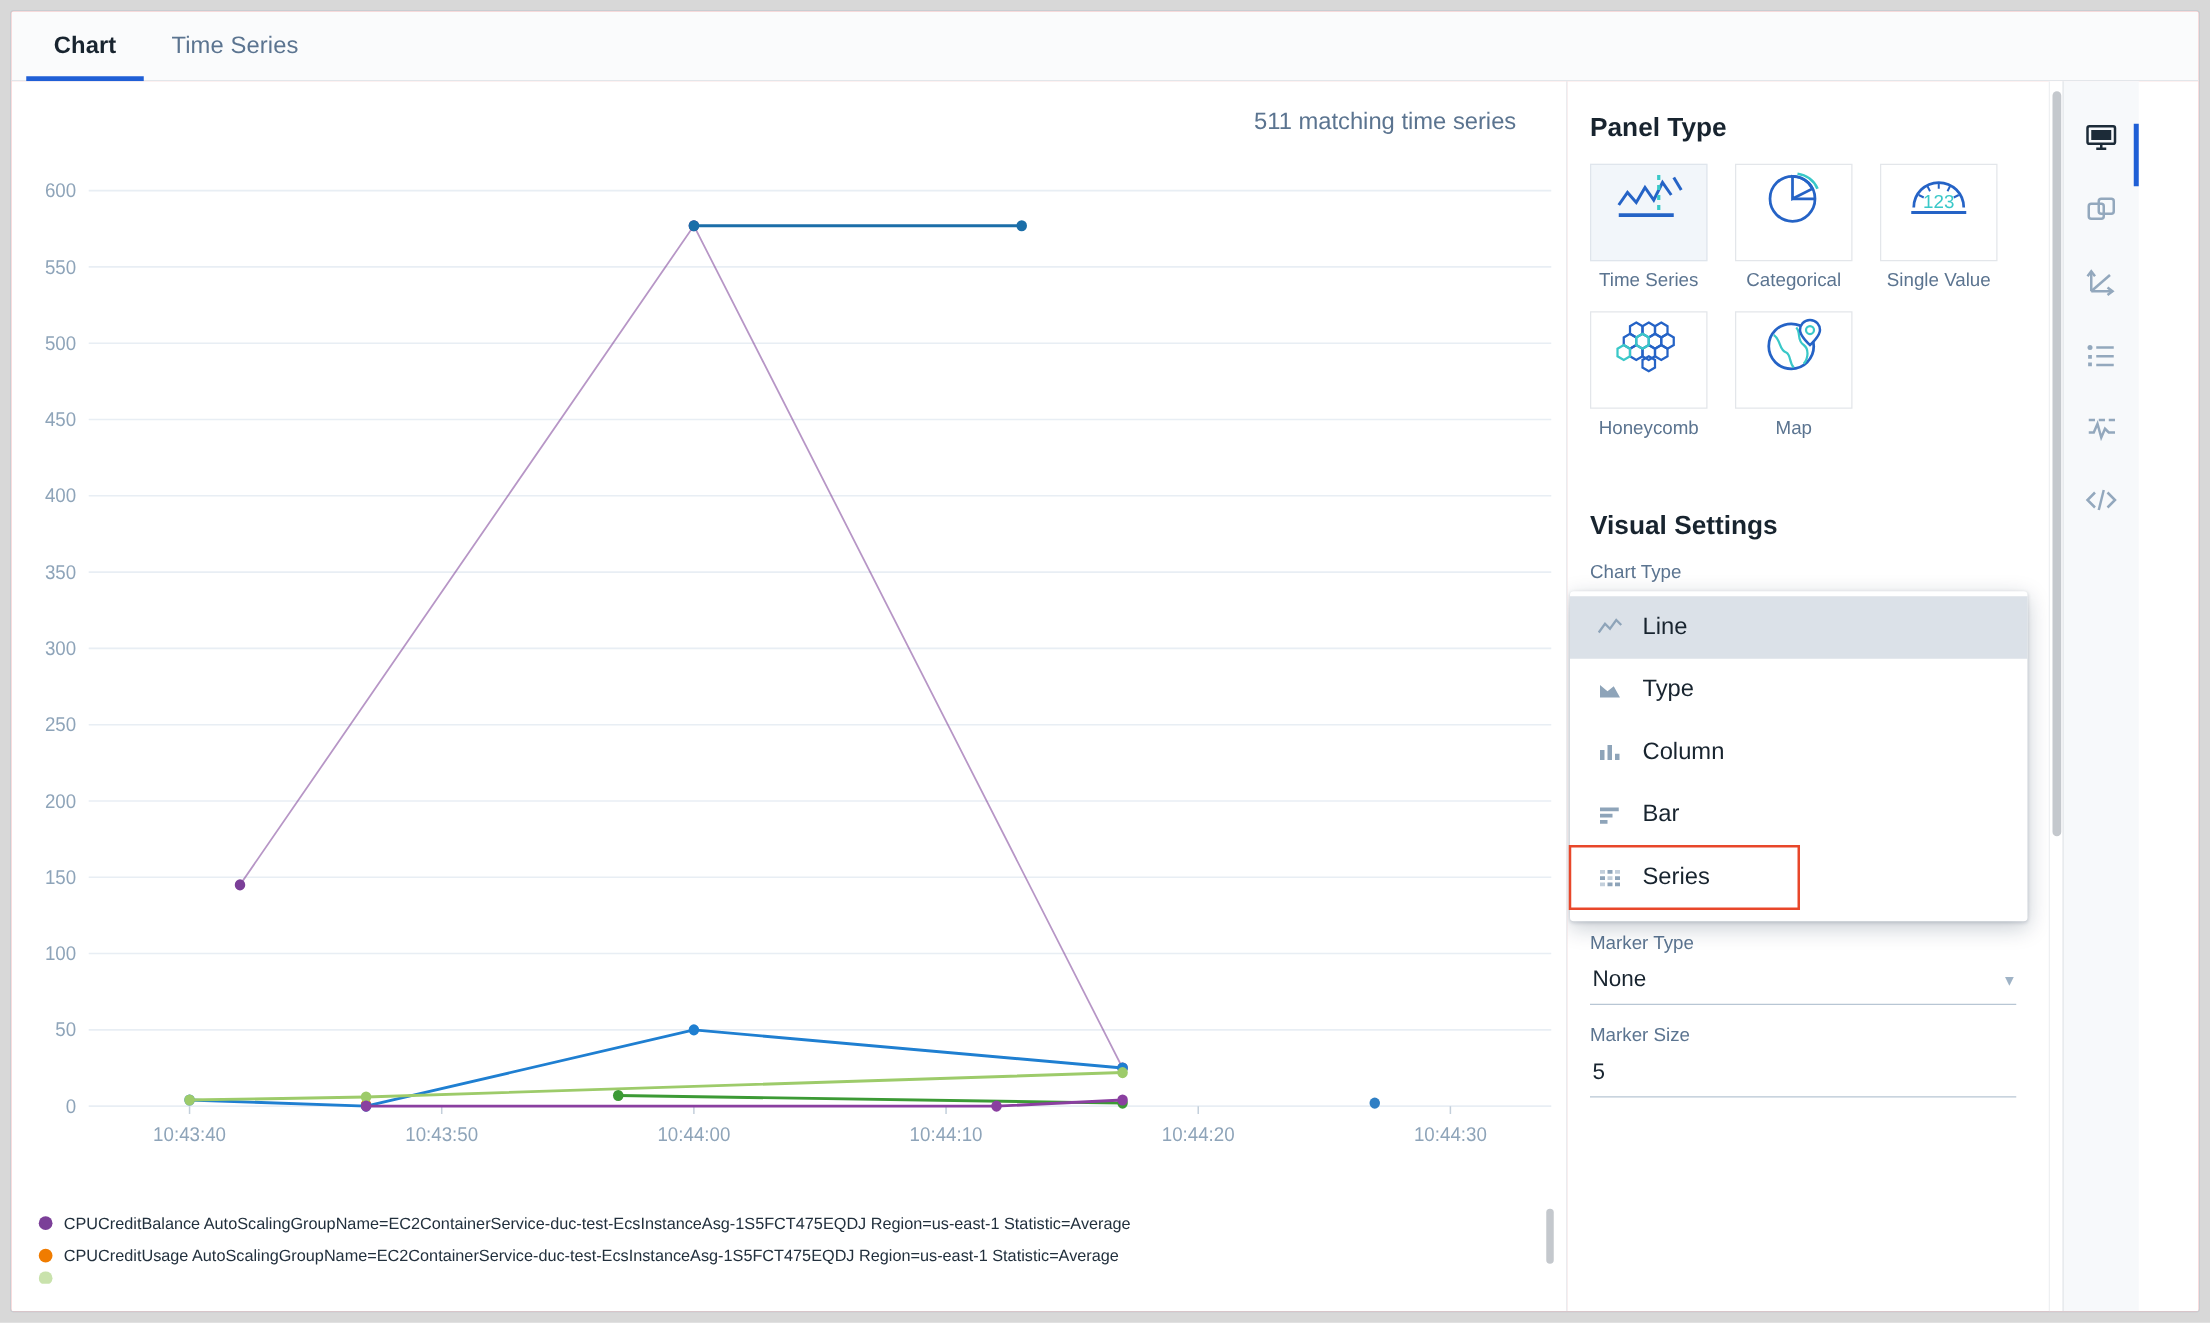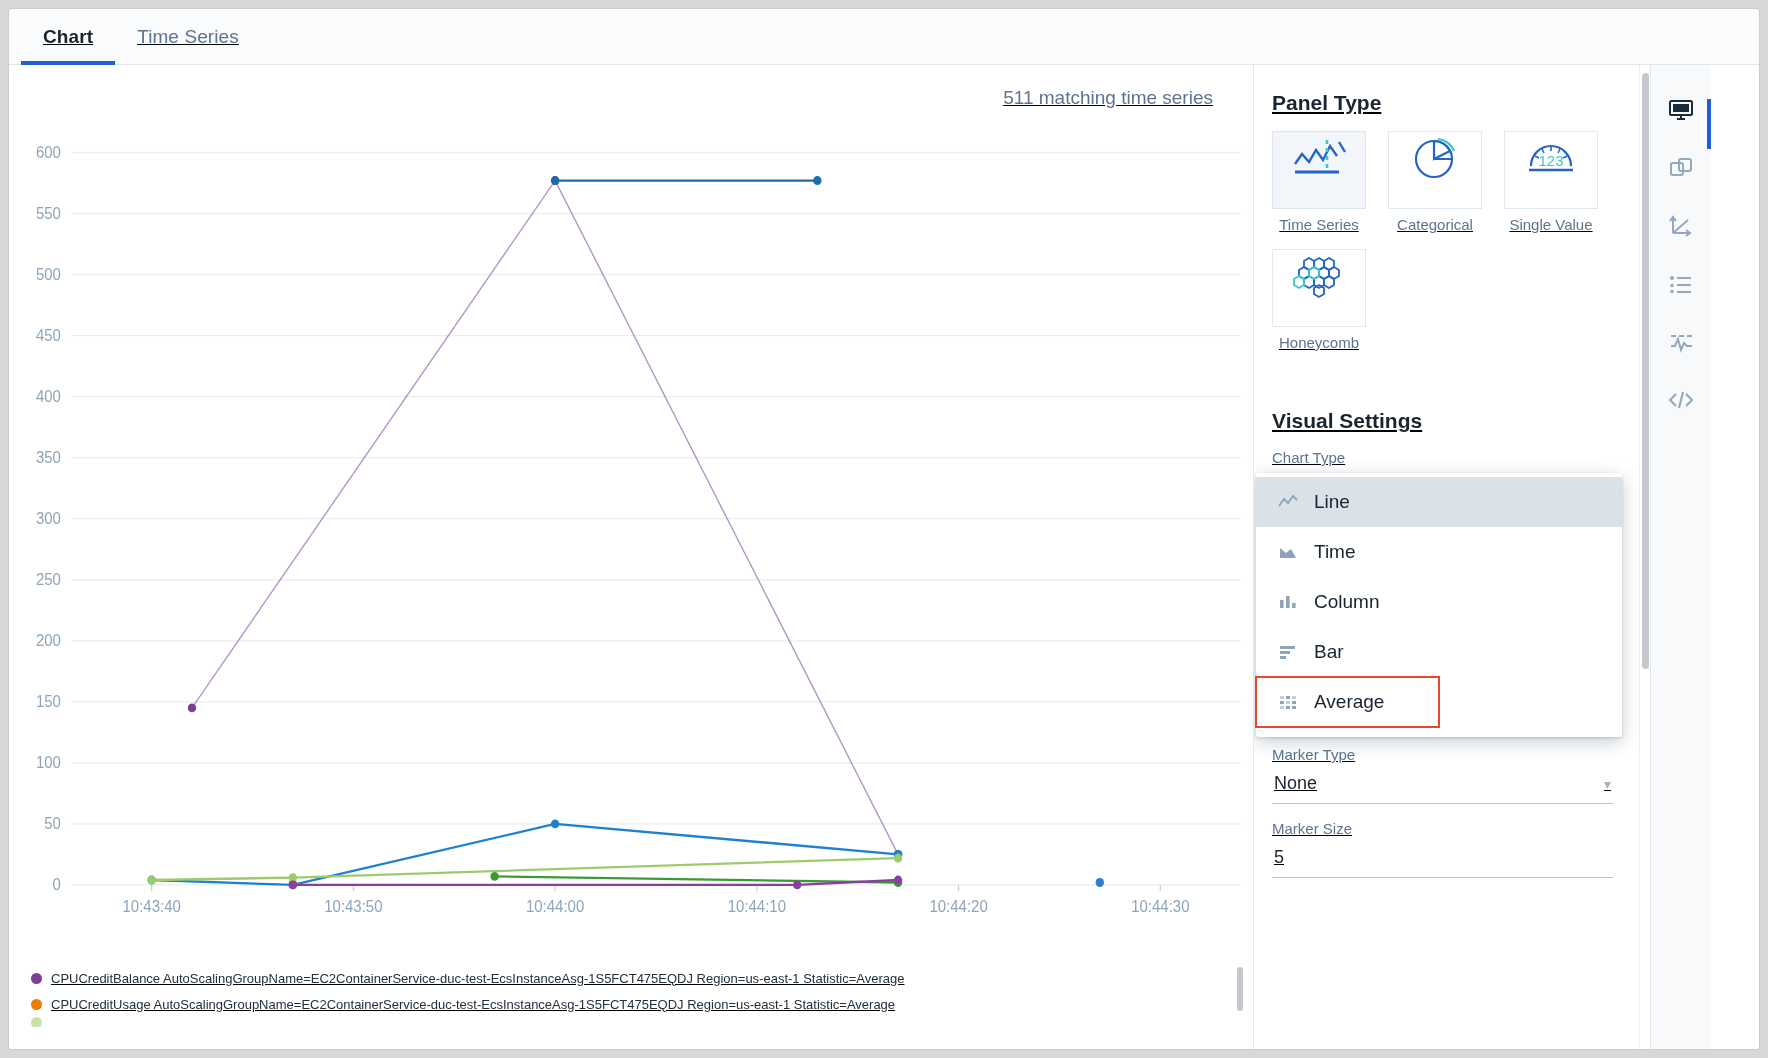--- a/index.html
+++ b/index.html
@@ -9,21 +9,20 @@
     background: #d8d8d8;
     overflow: hidden;
   }
   .window {
     position: absolute; left: 8px; top: 8px;
     width: 1752px; height: 1042px;
     background: #fca5a5;
     border: 1px solid #c9ccd1;
     border-radius: 3px;
     overflow: hidden;
-    text-decoration: underline;
   }
 
   
   .tabbar {
     height: 56px;
     background: #fafbfc;
     border-bottom: 1px solid #e3e6ea;
     display: flex;
     align-items: stretch;
     padding-left: 12px;
@@ -369,20 +368,32 @@
                 </g>
                 <g fill="none" stroke="#3ac8c8" stroke-width="1.8">
                   <polygon points="25,17 30,20 30,26 25,29 20,26 20,20"></polygon>
                   <polygon points="10,26 15,29 15,35 10,38 5,35 5,29"></polygon>
                 </g>
               </svg>
             </div>
             <div class="type-label">Honeycomb</div>
           </div>
 
+          <div class="type-item">
+            <div class="type-box">
+              <svg width="56" height="50" viewBox="0 0 56 50">
+                <circle cx="26" cy="27" r="18" fill="none" stroke="#2563c6" stroke-width="2.2"></circle>
+                <path d="M12 18 C18 22 16 30 22 32 C26 34 24 40 28 44" fill="none" stroke="#3ac8c8" stroke-width="1.8"></path>
+                <path d="M30 12 C34 16 30 22 36 26 C40 29 40 36 36 41" fill="none" stroke="#3ac8c8" stroke-width="1.8"></path>
+                <path d="M41 6 C46 6 49 10 49 14 C49 19 41 26 41 26 C41 26 33 19 33 14 C33 10 36 6 41 6 Z" fill="#fff" stroke="#2563c6" stroke-width="2"></path>
+                <circle cx="41" cy="14" r="3.2" fill="none" stroke="#3ac8c8" stroke-width="1.8"></circle>
+              </svg>
+            </div>
+            <div class="type-label">Map</div>
+          </div>
         </div>
 
         <h2 class="section second">Visual Settings</h2>
 
         <div class="field-label">Chart Type</div>
         <div class="field-value">
           <span>Line</span>
           <span class="chev">▾</span>
         </div>
 
@@ -413,21 +424,21 @@
             </span>
             <span class="dd-label">Line</span>
           </div>
 
           <div class="dd-item">
             <span class="dd-icon">
               <svg width="20" height="16" viewBox="0 0 20 16">
                 <path d="M2 14 L2 4 L8 9 L13 5 L18 14 Z" fill="#8ea4b9"></path>
               </svg>
             </span>
-            <span class="dd-label">Time</span>
+            <span class="dd-label">Type</span>
           </div>
 
           <div class="dd-item">
             <span class="dd-icon">
               <svg width="20" height="16" viewBox="0 0 20 16">
                 <rect x="2" y="6" width="3.6" height="8" fill="#8ea4b9"></rect>
                 <rect x="8" y="2" width="3.6" height="12" fill="#8ea4b9"></rect>
                 <rect x="14" y="9" width="3.6" height="5" fill="#8ea4b9"></rect>
               </svg>
             </span>
@@ -452,21 +463,21 @@
                 <rect x="8" y="2" width="4" height="3" fill="#8ea4b9"></rect>
                 <rect x="14" y="2" width="4" height="3" fill="#c3cfdb"></rect>
                 <rect x="2" y="7" width="4" height="3" fill="#8ea4b9"></rect>
                 <rect x="8" y="7" width="4" height="3" fill="#c3cfdb"></rect>
                 <rect x="14" y="7" width="4" height="3" fill="#8ea4b9"></rect>
                 <rect x="2" y="12" width="4" height="3" fill="#c3cfdb"></rect>
                 <rect x="8" y="12" width="4" height="3" fill="#8ea4b9"></rect>
                 <rect x="14" y="12" width="4" height="3" fill="#8ea4b9"></rect>
               </svg>
             </span>
-            <span class="dd-label">Average</span>
+            <span class="dd-label">Series</span>
           </div>
 
         </div>
       </div>
 
       <div class="panel-scrollbar">
         <div class="thumb"></div>
       </div>
 
       <div class="rail">

